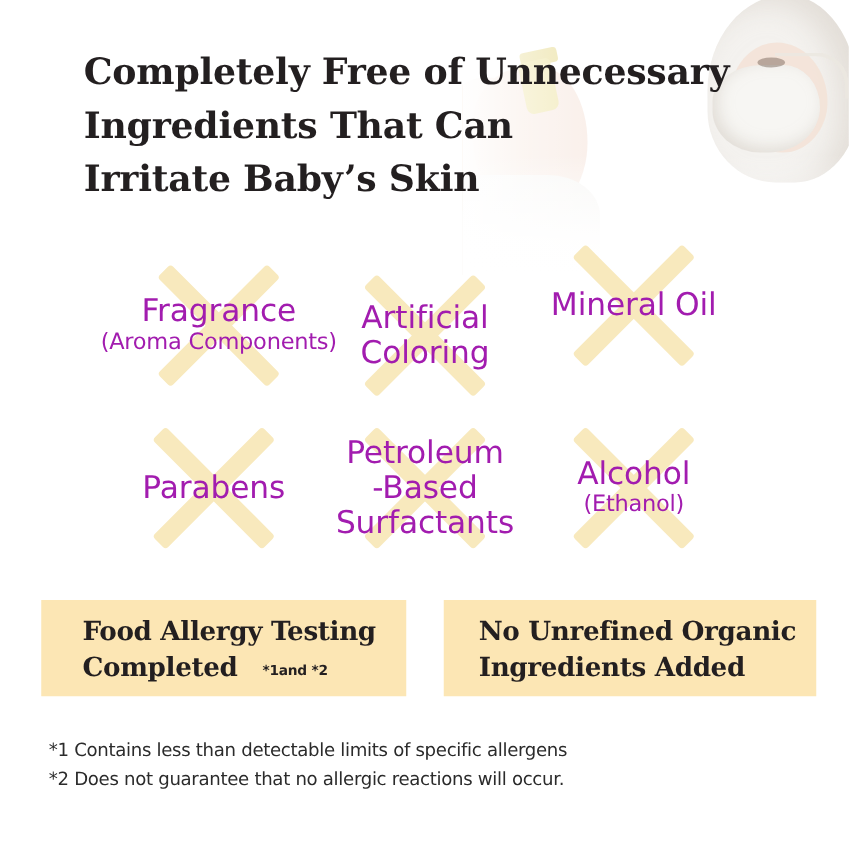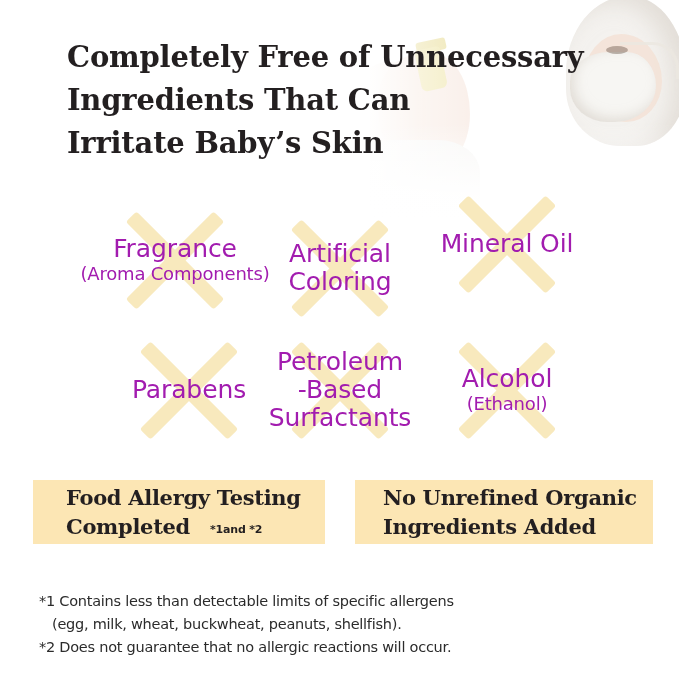--- a/index.html
+++ b/index.html
@@ -236,21 +236,21 @@
     position: absolute;
     left: 33px;
     top: 480px;
     width: 620px;
     height: 84px;
     z-index: 10;
   }
   .claim-box {
     position: absolute;
     top: 0;
-    height: 64px;
+    height: 77px;
     background: #fce6b4;
     display: flex;
     align-items: center;
     box-sizing: border-box;
   }
   .claim-box.left  { left: 0;   width: 292px; padding-left: 33px; }
   .claim-box.right { left: 322px; width: 298px; padding-left: 28px; }
   .claim-text {
     font-family: "DejaVu Serif", "Liberation Serif", serif;
     font-weight: 700;
@@ -333,21 +333,21 @@
       </div>
       <div class="ingredient-cell" style="left: 507px; top: 48px;">
         <div class="x-mark">
           <span class="a"></span>
           <span class="b"></span>
         </div>
         <div class="ingredient-label">
           <span class="main">Mineral Oil</span>
         </div>
       </div>
-      <div class="ingredient-cell" style="left: 189px; top: 194px;">
+      <div class="ingredient-cell" style="left: 171px; top: 194px;">
         <div class="x-mark">
           <span class="a"></span>
           <span class="b"></span>
         </div>
         <div class="ingredient-label">
           <span class="main">Parabens</span>
         </div>
       </div>
       <div class="ingredient-cell" style="left: 340px; top: 194px;">
         <div class="x-mark">
@@ -378,17 +378,16 @@
 Completed</span><span class="claim-note">*1and *2</span></div>
       </div>
       <div class="claim-box right">
         <div><span class="claim-text">No Unrefined Organic
 Ingredients Added</span></div>
       </div>
     </div>
 
   <div class="footnotes">
       <span class="footnote-line">*1 Contains less than detectable limits of specific allergens</span>
-      <span class="footnote-line indent">(egg, milk, wheat, buckwheat, peanuts, shellfish).</span>
       <span class="footnote-line">*2 Does not guarantee that no allergic reactions will occur.</span>
     </div>
 
 </div>
 
 </body></html>

